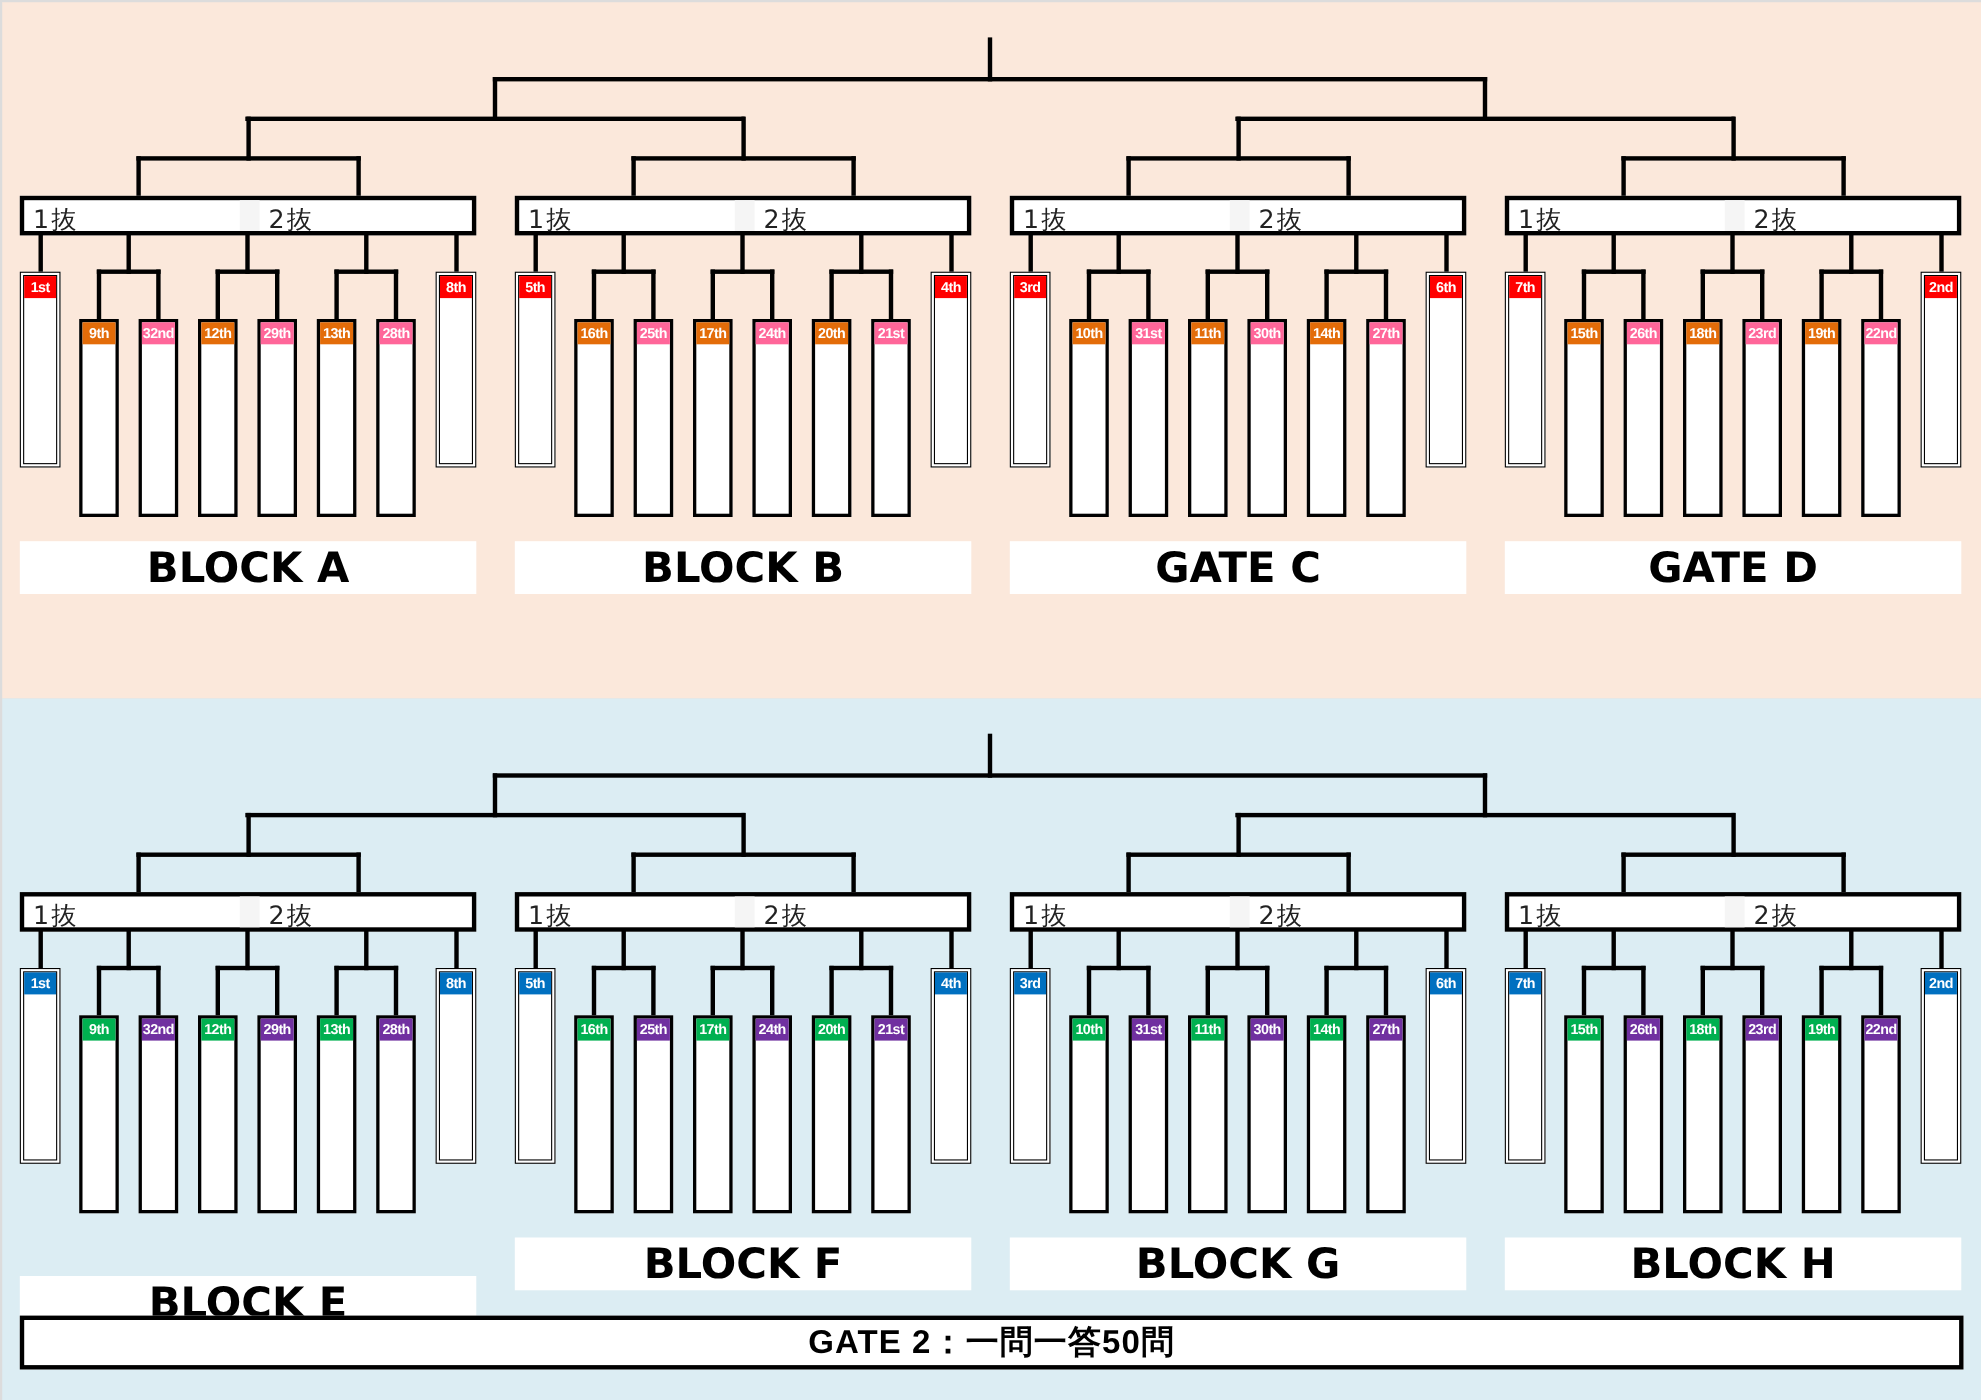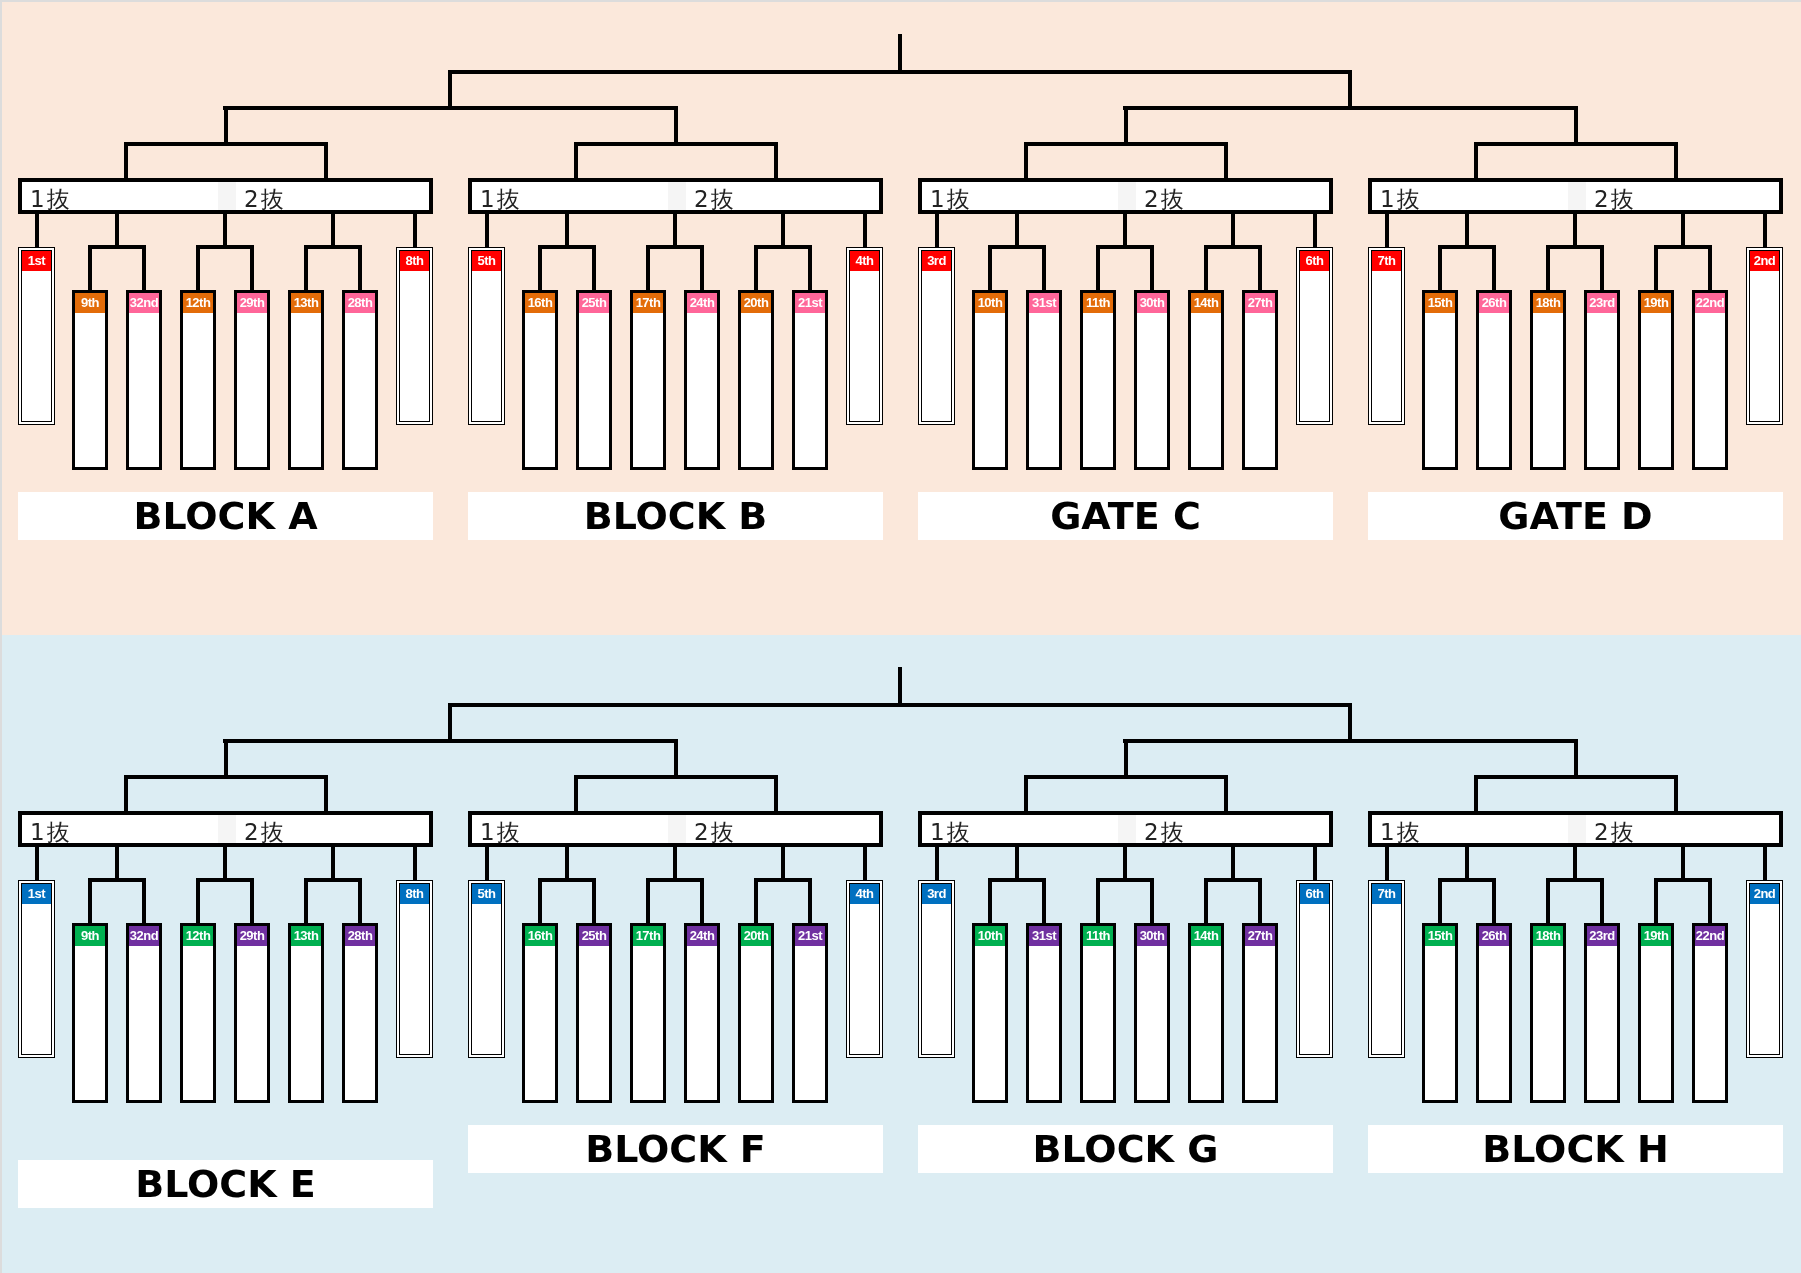--- a/index.html
+++ b/index.html
@@ -461,13 +461,14 @@
       <div class="line" style="left: 1652px; top: 243px; width: 4px; height: 49px;"></div>
       <div class="line" style="left: 1706px; top: 243px; width: 4px; height: 49px;"></div>
       <div class="slot" style="left: 1636px; top: 288px; width: 36px; height: 180px;">
         <div class="tag" style="background: rgb(0, 176, 80);">19th</div>
       </div>
       <div class="slot" style="left: 1690px; top: 288px; width: 36px; height: 180px;">
         <div class="tag" style="background: rgb(112, 48, 160);">22nd</div>
       </div>
       <div class="block-label" style="left: 1366px; top: 490px; width: 415px;">BLOCK H</div>
     </div>
+    <div class="gate-bar" style="top: 561px;">GATE 2：一問一答50問</div>
   </div>
 
 </body></html>

